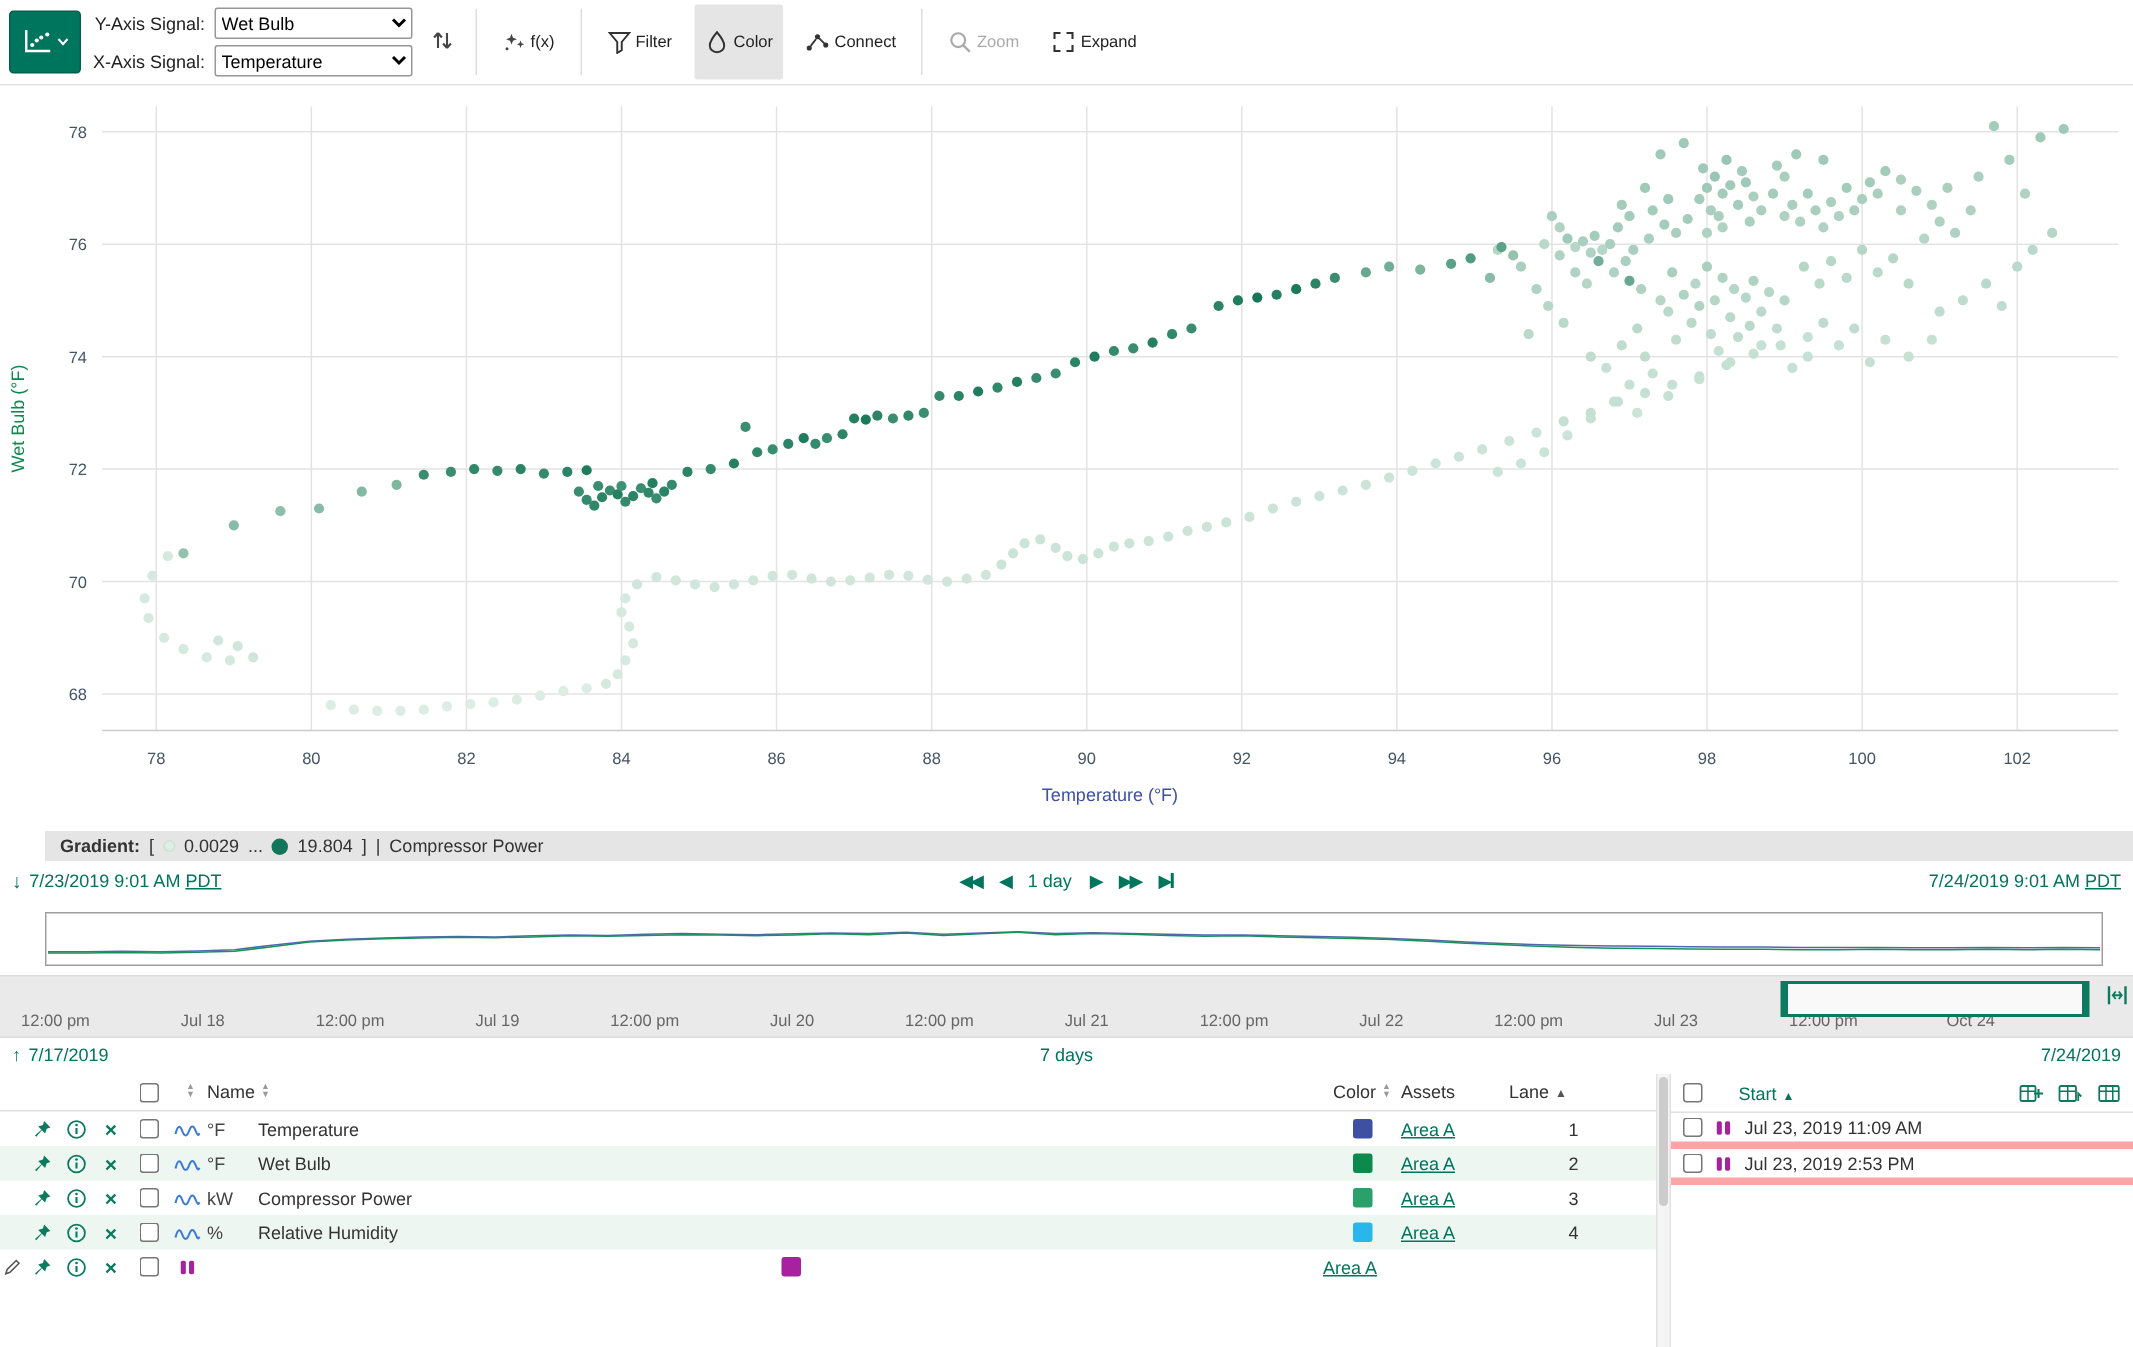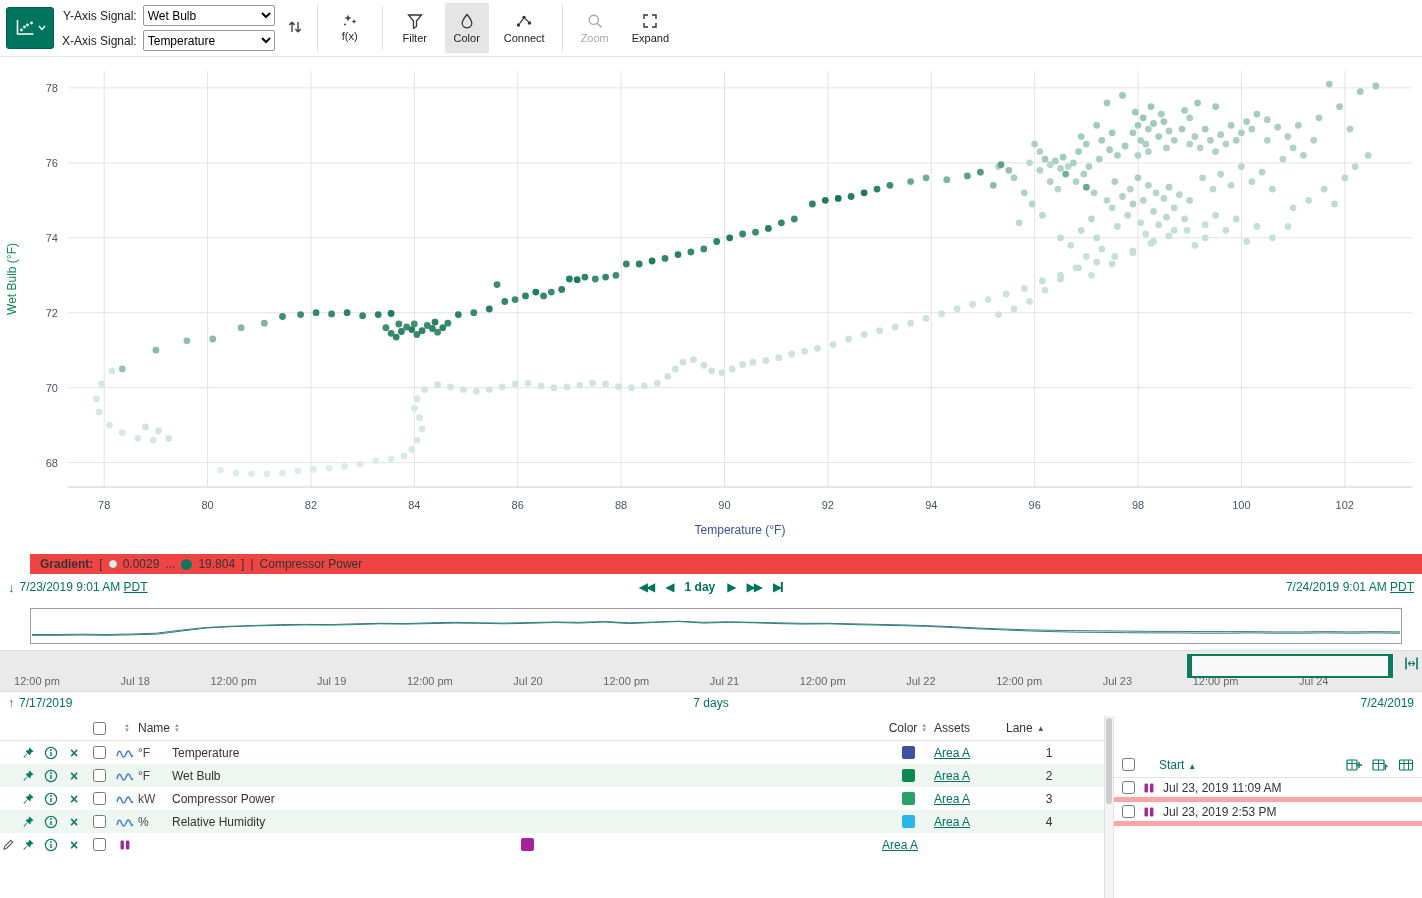--- a/index.html
+++ b/index.html
@@ -10,53 +10,53 @@
   .toolbar { height:57px; display:flex; align-items:center; padding:0 6px; gap:8px;
              border-bottom:1px solid #e3e3e3; }
   .tool-main { width:48px; height:42px; background:#00755e; border:1px solid #00604c;
                border-radius:3px; display:flex; align-items:center; justify-content:center;
                gap:3px; cursor:pointer; }
   .axis-grid { display:grid; grid-template-columns:auto auto; gap:4px 6px; align-items:center; }
   .axis-grid label { text-align:right; color:#222; }
   .axis-grid select { width:132px; height:21px; border:1px solid #979797; border-radius:2px;
                       font-size:12px; font-family:"Liberation Sans",sans-serif; background:#fff; }
   .iconbtn { background:none; border:none; cursor:pointer; padding:2px 4px; }
-  .tbtn { display:flex; flex-direction:column; align-items:center; justify-content:center;
+  .tbtn { display:flex; flex-direction:row; align-items:center; justify-content:center;
           gap:3px; min-width:44px; height:50px; background:none; border:none; cursor:pointer;
           font-size:11px; color:#222; font-family:"Liberation Sans",sans-serif; padding:2px 7px; border-radius:2px; }
   .tbtn.active { background:#e5e5e5; }
   .tbtn.disabled { color:#a9a9a9; cursor:default; }
   .vsep { width:1px; height:44px; background:#ddd; margin:0 2px; }
 
   
   .chart-area { position:relative; height:489px; }
   #scatter-svg { width:1422px; height:489px; display:block; }
   .tick { font-size:11px; fill:#445566; font-family:"Liberation Sans",sans-serif; }
   .xlabel { font-size:12px; fill:#3e50a2; font-family:"Liberation Sans",sans-serif; }
   .ylabel { font-size:12px; fill:#0c8a4e; font-family:"Liberation Sans",sans-serif; }
 
   
-  .gradient-bar { margin:8px 0 0 30px; height:20px; background:#ef4444; display:flex;
+  .gradient-bar { margin:8px 0 0 30px; height:20px; background:#e5e5e5; display:flex;
                   align-items:center; gap:6px; padding:0 10px; color:#333; }
   .gradient-bar b { font-weight:bold; }
   .dot { border-radius:50%; display:inline-block; }
   .dot.small { width:8px; height:8px; background:#ddeee6; border:1px solid #c9e2d6; }
   .dot.big { width:11px; height:11px; background:#15755a; }
 
   
   .range-row { height:26px; display:flex; align-items:center; padding:0 8px;
                color:#00755e; position:relative; }
   .range-row .arrow { font-weight:bold; font-size:13px; margin-right:5px; }
   .range-right { margin-left:auto; }
   .tz { text-decoration:underline; cursor:pointer; }
   .stepper { position:absolute; left:50%; transform:translateX(-50%); display:flex; gap:12px;
              align-items:center; color:#00755e; font-size:12px; }
   .step { cursor:pointer; letter-spacing:-2px; font-size:12px; color:#00755e; background:none;
           border:none; padding:0; font-family:"Liberation Sans",sans-serif; }
-  .step-label { font-weight:bold; letter-spacing:0; color:#00755e; }
+  .step-label { font-weight:normal; letter-spacing:0; color:#00755e; }
   .endbar { display:inline-block; width:2px; height:10px; background:#00755e; margin-left:1px; vertical-align:-1px; }
 
   
   .overview-box { margin:8px 20px 0 30px; height:36px; border:1px solid #9e9e9e; background:#fff; }
   #overview-svg { width:100%; height:34px; display:block; }
 
   
   .timebar { position:relative; height:42px; background:#eaeaea; margin-top:6px;
              border-top:1px solid #dcdcdc; border-bottom:1px solid #dcdcdc; }
   .tb-tick { position:absolute; bottom:4px; transform:translateX(-50%); font-size:11px;
@@ -99,21 +99,21 @@
   .caret-up { color:#555; font-size:8px; margin-left:4px; }
   input[type=checkbox] { width:13px; height:13px; margin:0; cursor:pointer; }
 
   .panel-divider { width:10px; background:#f4f4f4; border-left:1px solid #e2e2e2;
                    border-right:1px solid #e2e2e2; position:relative; }
   .scroll-thumb { position:absolute; top:2px; left:1px; width:6px; height:86px;
                   background:#cccccc; border-radius:3px; cursor:pointer; }
 
   .capsules-panel { flex:1; display:flex; flex-direction:column; background:#fff; }
   .c-toolbar { height:26px; display:flex; align-items:center; border-bottom:1px solid #e2e2e2;
-               padding:0 8px; gap:6px;margin-top:36px; }
+               padding:0 8px; gap:6px; }
   .c-start { color:#00755e; margin-left:18px; cursor:pointer; }
   .c-tools { margin-left:auto; display:flex; gap:10px; }
   .c-row { height:24px; display:flex; align-items:center; gap:7px; border-bottom:5px solid #fca5a5;
            padding:0 8px; color:#333; }
 </style>
 </head>
 <body>
 
 <div class="app">
 
@@ -612,21 +612,21 @@
         <span class="tb-tick" style="left: 23.321%;">Jul 19</span>
         <span class="tb-tick" style="left: 30.228%;">12:00 pm</span>
         <span class="tb-tick" style="left: 37.135%;">Jul 20</span>
         <span class="tb-tick" style="left: 44.042%;">12:00 pm</span>
         <span class="tb-tick" style="left: 50.949%;">Jul 21</span>
         <span class="tb-tick" style="left: 57.856%;">12:00 pm</span>
         <span class="tb-tick" style="left: 64.763%;">Jul 22</span>
         <span class="tb-tick" style="left: 71.67%;">12:00 pm</span>
         <span class="tb-tick" style="left: 78.577%;">Jul 23</span>
         <span class="tb-tick" style="left: 85.484%;">12:00 pm</span>
-        <span class="tb-tick" style="left: 92.391%;">Jul 24</span>
+        <span class="tb-tick" style="left: 92.391%;">Oct 24</span>
       </div>
     <div class="brush">
       <div class="brush-handle left"></div>
       <div class="brush-handle right"></div>
     </div>
     <button class="tb-icon">
       <svg width="15" height="15" viewBox="0 0 15 15">
         <path d="M2 1.5v12M13 1.5v12" stroke="#0b7a5f" stroke-width="1.6"></path>
         <path d="M4.5 7.5h6M8.5 5l2 2.5-2 2.5M6.5 5l-2 2.5 2 2.5" stroke="#0b7a5f" stroke-width="1.2" fill="none"></path>
       </svg>

